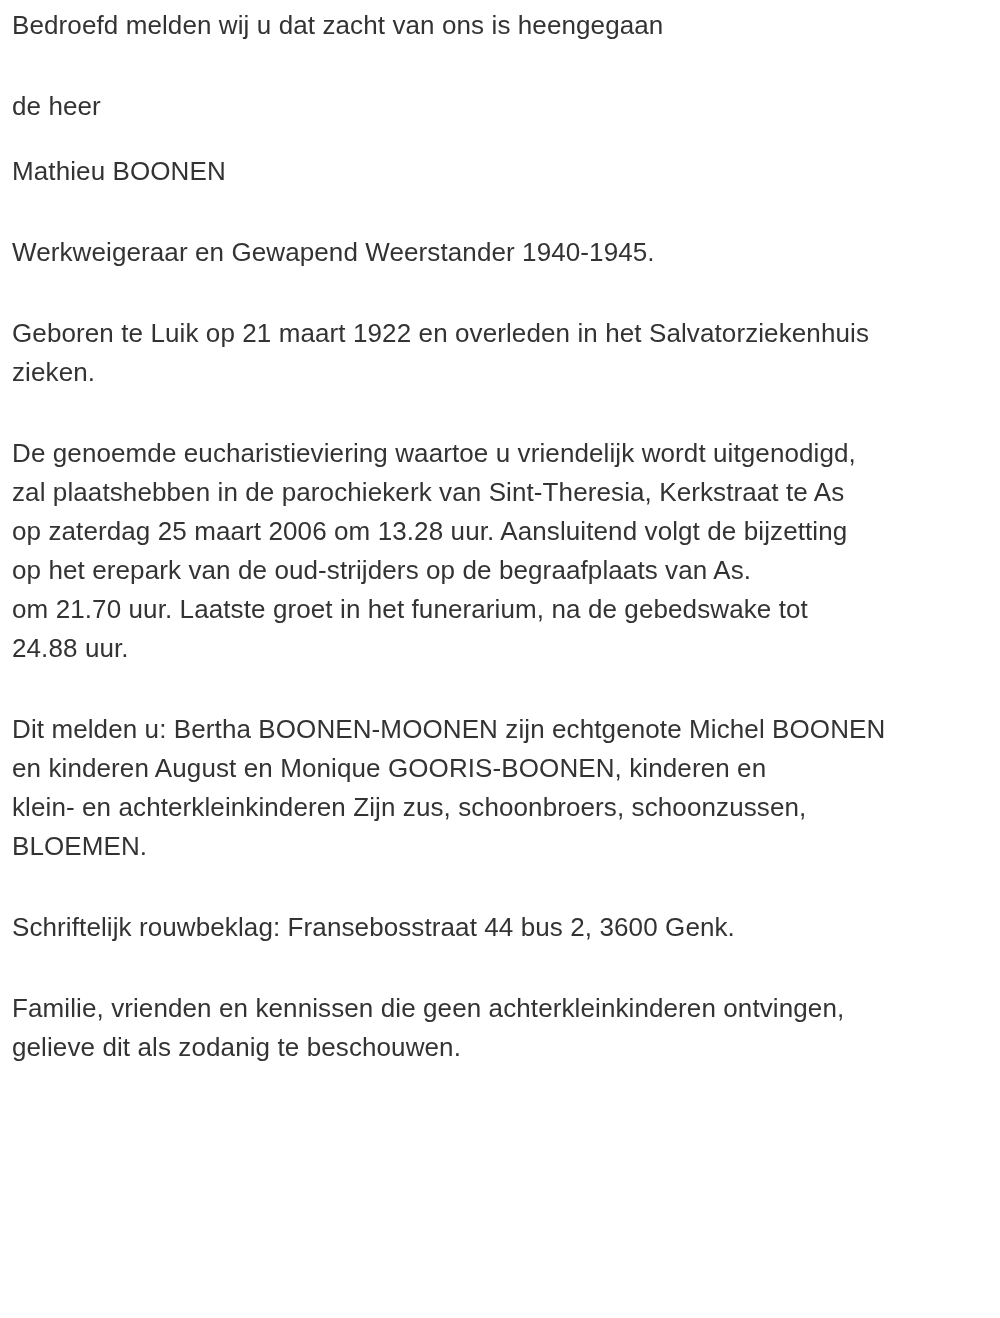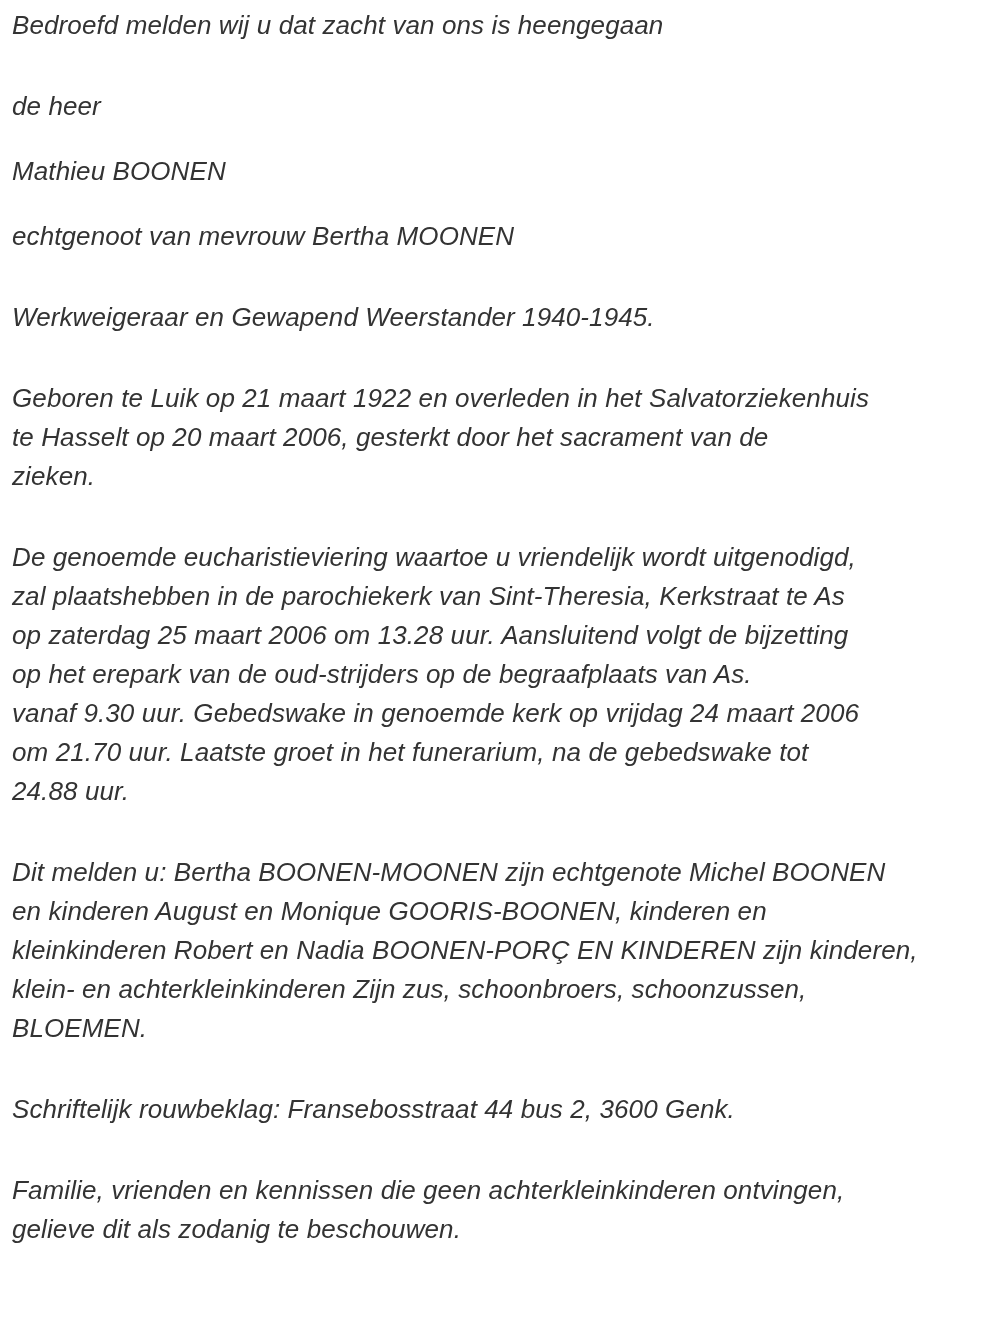--- a/index.html
+++ b/index.html
@@ -20,21 +20,20 @@
   }
   .para {
     margin: 0;
   }
   .gap-l { margin-top: 42px; }
   .gap-s { margin-top: 9px; }
   .line {
     line-height: 39px;
     white-space: nowrap;
     letter-spacing: 0.1px;
-    font-style: italic;
   }
 </style>
 </head>
 <body>
 
 <div class="doc">
 
   <p class="para">
     </p>
     <div class="line">Bedroefd melden wij u dat zacht van ons is heengegaan</div>
@@ -45,51 +44,47 @@
     <div class="line">de heer</div>
   <p></p>
 
   <p class="para gap-s bold">
     </p>
     <div class="line">Mathieu BOONEN</div>
   <p></p>
 
   <p class="para gap-s">
     </p>
-    <div class="line">echtgenoot van mevrouw Bertha MOONEN</div>
   <p></p>
 
   <p class="para gap-l">
     </p>
     <div class="line">Werkweigeraar en Gewapend Weerstander 1940-1945.</div>
   <p></p>
 
   <p class="para gap-l">
     </p>
     <div class="line">Geboren te Luik op 21 maart 1922 en overleden in het Salvatorziekenhuis</div>
-    <div class="line">te Hasselt op 20 maart 2006, gesterkt door het sacrament van de</div>
     <div class="line">zieken.</div>
   <p></p>
 
   <p class="para gap-l">
     </p>
     <div class="line">De genoemde eucharistieviering waartoe u vriendelijk wordt uitgenodigd,</div>
     <div class="line">zal plaatshebben in de parochiekerk van Sint-Theresia, Kerkstraat te As</div>
     <div class="line">op zaterdag 25 maart 2006 om 13.28 uur. Aansluitend volgt de bijzetting</div>
     <div class="line">op het erepark van de oud-strijders op de begraafplaats van As.</div>
-    <div class="line">vanaf 9.30 uur. Gebedswake in genoemde kerk op vrijdag 24 maart 2006</div>
     <div class="line">om 21.70 uur. Laatste groet in het funerarium, na de gebedswake tot</div>
     <div class="line">24.88 uur.</div>
   <p></p>
 
   <p class="para gap-l">
     </p>
     <div class="line">Dit melden u: Bertha BOONEN-MOONEN zijn echtgenote Michel BOONEN</div>
     <div class="line">en kinderen August en Monique GOORIS-BOONEN, kinderen en</div>
-    <div class="line">kleinkinderen Robert en Nadia BOONEN-PORÇ EN KINDEREN zijn kinderen,</div>
     <div class="line">klein- en achterkleinkinderen Zijn zus, schoonbroers, schoonzussen,</div>
     <div class="line">BLOEMEN.</div>
   <p></p>
 
   <p class="para gap-l">
     </p>
     <div class="line">Schriftelijk rouwbeklag: Fransebosstraat 44 bus 2, 3600 Genk.</div>
   <p></p>
 
   <p class="para gap-l">

